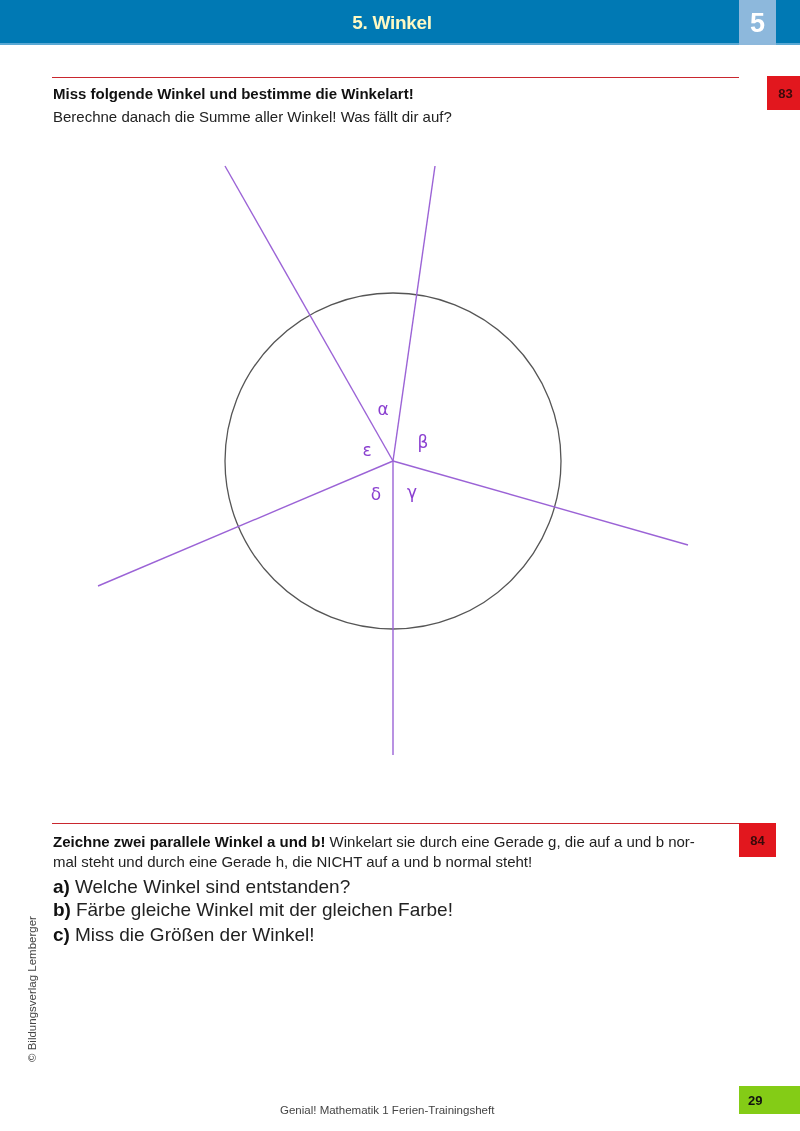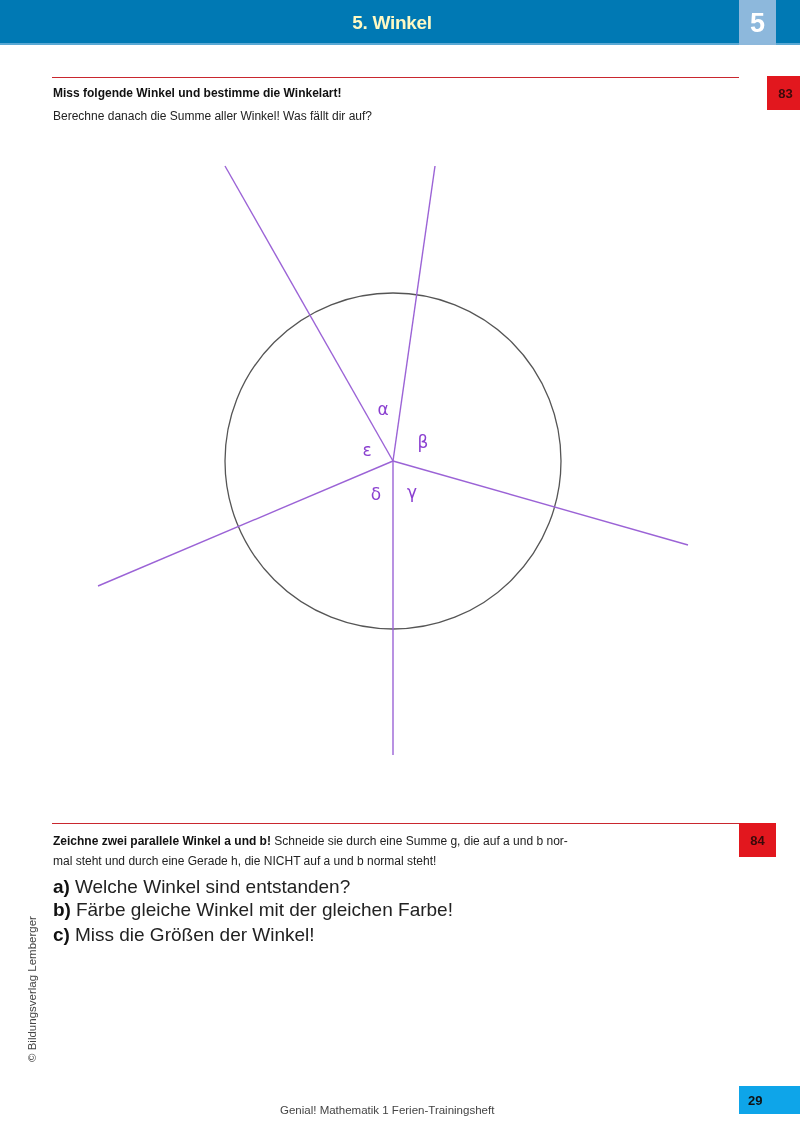--- a/index.html
+++ b/index.html
@@ -2,28 +2,28 @@
 <html><head>
 <meta charset="utf-8">
 <style>
   html, body { margin:0; padding:0; }
   body { width:800px; height:1131px; position:relative; background:#ffffff; font-family:"Liberation Sans", sans-serif; color:#1a1a1a; overflow:hidden; }
   .header { position:absolute; left:0; top:0; width:800px; height:45px; background:#0079b4; border-bottom:2px solid #5aa8d4; box-sizing:border-box; }
   .header-title { position:absolute; left:0; width:784px; top:0; height:45px; line-height:45px; text-align:center; color:#fef9c3; font-weight:bold; font-size:19px; letter-spacing:-0.3px; }
   .chapter-box { position:absolute; left:739px; top:0; width:37px; height:45px; background:#8db8dc; color:#fff; font-weight:bold; font-size:27px; text-align:center; line-height:47px; }
   .rule { position:absolute; left:52px; height:1px; background:#c9272e; }
   .badge { position:absolute; left:739px; width:37px; height:34px; background:#e2171e; color:#3a0a0a; font-weight:bold; font-size:13px; text-align:center; line-height:36px; }
-  .task-text { position:absolute; left:53px; font-size:12px; line-height:23px; color:#222; }
+  .task-text { position:absolute; left:53px; font-size:15px; line-height:23px; color:#222; }
   .task-text b { font-weight:bold; color:#111; }
   .sub-item { position:absolute; left:53px; font-size:19px; line-height:20px; color:#222; }
   .sub-item .lbl { font-weight:bold; margin-right:5px; color:#111; }
   .figure { position:absolute; left:0; top:130px; width:800px; height:660px; }
   .side-copy { position:absolute; left:26px; top:1062px; transform-origin:0 0; transform:rotate(-90deg); font-size:11.5px; color:#444; white-space:nowrap; }
   .footer-text { position:absolute; left:280px; top:1092px; font-size:11.5px; color:#444;margin-top:12px; }
-  .page-box { position:absolute; left:739px; top:1086px; width:61px; height:28px; background:#0ea5e9; color:#111; font-weight:bold; font-size:13px; line-height:29px; padding-left:9px; box-sizing:border-box; }
+  .page-box { position:absolute; left:739px; top:1086px; width:61px; height:28px; background:#84cc16; color:#111; font-weight:bold; font-size:13px; line-height:29px; padding-left:9px; box-sizing:border-box; }
 </style>
 </head>
 <body>
 
 <div class="header">
   <div class="header-title">5. Winkel</div>
   <div class="chapter-box">5</div>
 </div>
 
 <div class="rule" style="top:77px; width:687px;"></div>
@@ -44,21 +44,21 @@
     <text x="383" y="285">α</text>
     <text x="423" y="318">β</text>
     <text x="412" y="368">γ</text>
     <text x="376" y="370">δ</text>
     <text x="367" y="326">ε</text>
   </g>
 </svg>
 
 <div class="rule" style="top:823px; width:687px;"></div>
 <div class="badge" style="top:823px;">84</div>
-<div class="task-text" style="top:830px; width:680px;"><b>Zeichne zwei parallele Winkel a und b!</b><span> Schneide sie durch eine Summe g, die auf a und b nor-</span></div>
+<div class="task-text" style="top:830px; width:680px;"><b>Zeichne zwei parallele Winkel a und b!</b><span> Winkelart sie durch eine Gerade g, die auf a und b nor-</span></div>
 <div class="task-text" style="top:850px;">mal steht und durch eine Gerade h, die NICHT auf a und b normal steht!</div>
 
 <div class="sub-item" style="top:877px;"><span class="lbl">a)</span><span>Welche Winkel sind entstanden?</span></div>
 <div class="sub-item" style="top:900px;"><span class="lbl">b)</span><span>Färbe gleiche Winkel mit der gleichen Farbe!</span></div>
 <div class="sub-item" style="top:925px;"><span class="lbl">c)</span><span>Miss die Größen der Winkel!</span></div>
 
 <div class="side-copy">© Bildungsverlag Lemberger</div>
 <div class="footer-text">Genial! Mathematik 1 Ferien-Trainingsheft</div>
 <div class="page-box">29</div>
 

